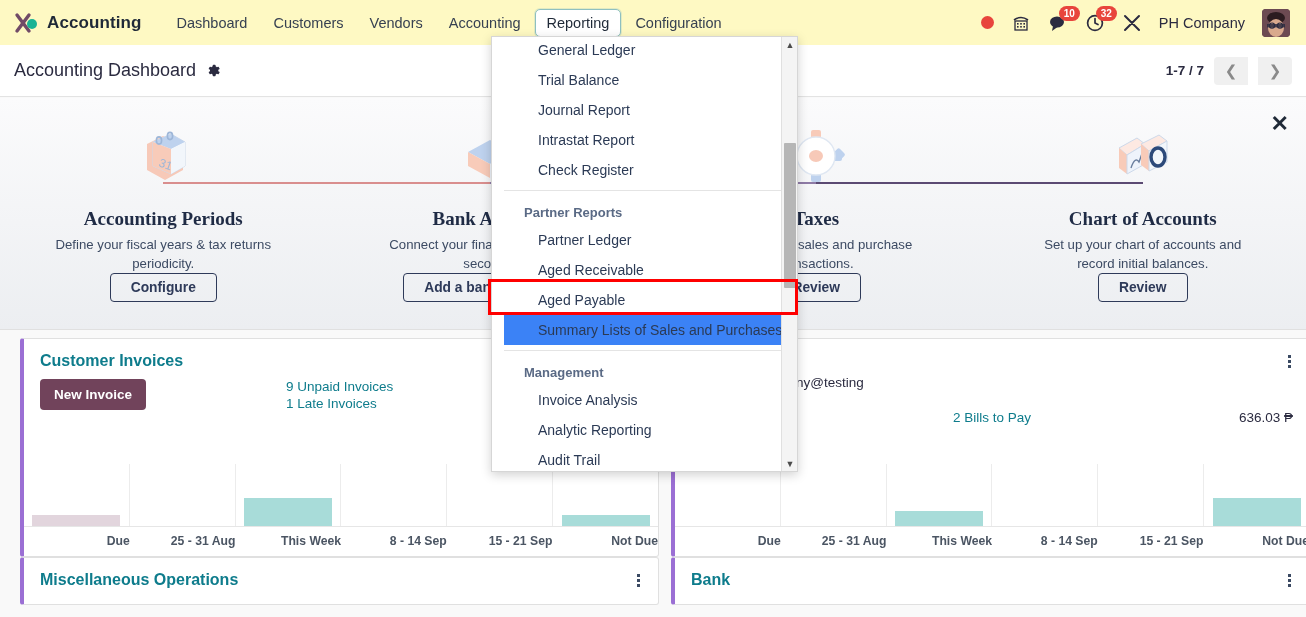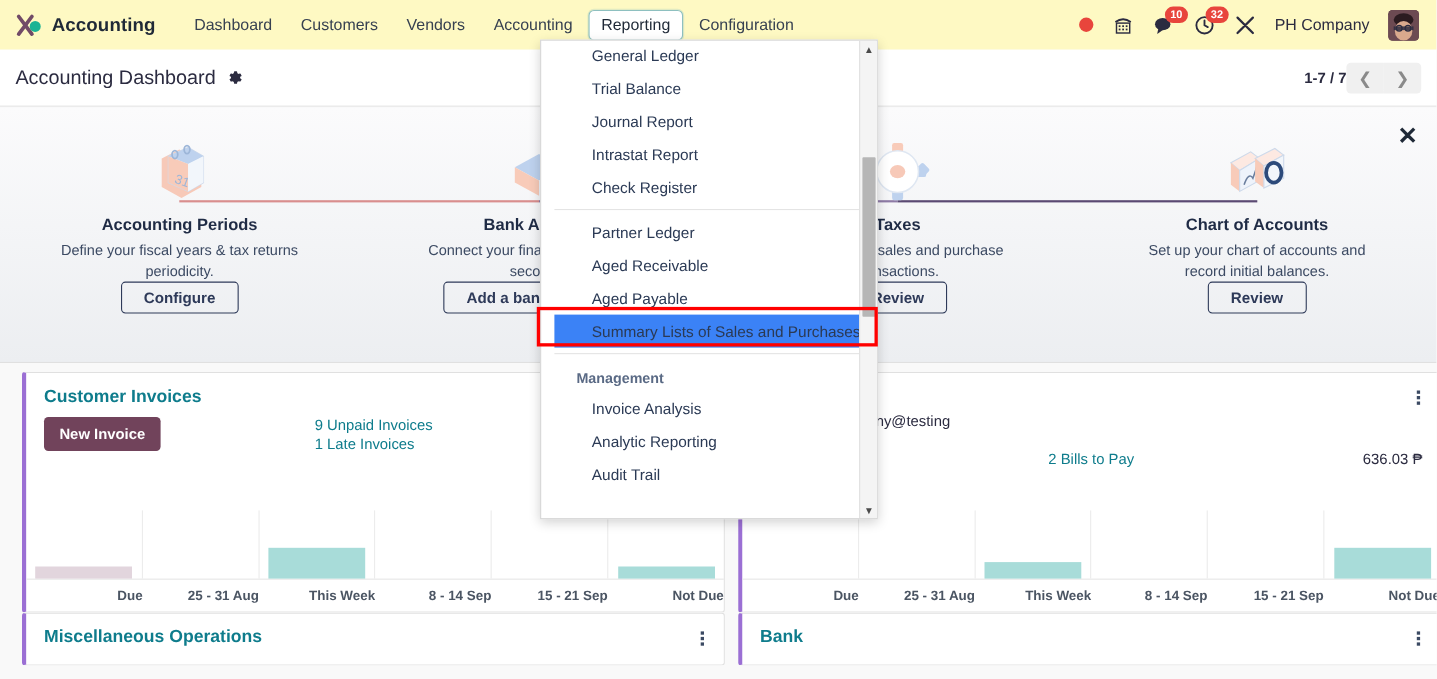--- a/index.html
+++ b/index.html
@@ -73,21 +73,21 @@
   .facet-label {
     background: #f2eef1; color: #71435b; padding: 0 7px; height: 20px;
     display: flex; align-items: center; font-weight: 500;
   }
   .search-caret {
     position: absolute; left: 832px; top: 58px; width: 29px; height: 28px;
     border: 1px solid #d6d6d6; border-left: none; border-radius: 0 4px 4px 0;
     background: #fff; display: flex; align-items: center; justify-content: center;
     cursor: pointer;
   }
-  .pager { margin-left: auto; display: flex; align-items: center; gap: 0; }
+  .pager { margin-left: auto; display: flex; align-items: center; gap: 10px; }
   .pager-text { font-size: 13.5px; color: #2b2b40; font-weight: 600; }
   .pg-btn {
     width: 34px; height: 28px; background: #f0f0f0; border: none;
     display: flex; align-items: center; justify-content: center;
     cursor: pointer; color: #8a8a8a; font-size: 15px;
   }
   .pg-btn:first-of-type { border-radius: 4px 0 0 4px; }
   .pg-btn:last-of-type { border-radius: 0 4px 4px 0; }
 
   
@@ -105,21 +105,21 @@
   .ob-step {
     flex: 1; display: flex; flex-direction: column; align-items: center;
     position: relative; text-align: center;
   }
   .ob-line {
     position: absolute; top: 60px; height: 2px; left: -50%; width: 100%;
     z-index: 0;
   }
   .ob-icon { width: 72px; height: 72px; position: relative; z-index: 2; }
   .ob-title {
-    font-size: 15px; font-weight: 700; color: #1f2b45; margin-top: 2px;
+    font-size: 19px; font-weight: 700; color: #1f2b45; margin-top: 14px; font-family: Liberation Serif, serif;
   }
   .ob-desc {
     font-size: 13.2px; color: #3c4a63; margin-top: 6px; line-height: 1.42;
     max-width: 230px;
   }
   .ob-btn {
     border: 1px solid #2e3a59; color: #2e3a59;
     background: transparent; border-radius: 4px; padding: 6px 20px;
     font-size: 13.8px; font-weight: 600; cursor: pointer;
     font-family: "Liberation Sans", sans-serif;
@@ -539,20 +539,21 @@
 
   <div class="dropdown">
     <div class="dd-scroll">
       <div class="dd-inner" style="margin-top:-2px;padding-left:12px;">
         <div class="dd-item">General Ledger</div>
         <div class="dd-item">Trial Balance</div>
         <div class="dd-item">Journal Report</div>
         <div class="dd-item">Intrastat Report</div>
         <div class="dd-item">Check Register</div>
         <div class="dd-sep"></div>
+        <div class="dd-section">Partner Reports</div>
         <div class="dd-item">Partner Ledger</div>
         <div class="dd-item">Aged Receivable</div>
         <div class="dd-item">Aged Payable</div>
         <div class="dd-item highlighted">Summary Lists of Sales and Purchases</div>
         <div class="dd-sep"></div>
         <div class="dd-section">Management</div>
         <div class="dd-item">Invoice Analysis</div>
         <div class="dd-item">Analytic Reporting</div>
         <div class="dd-item">Audit Trail</div>
 

